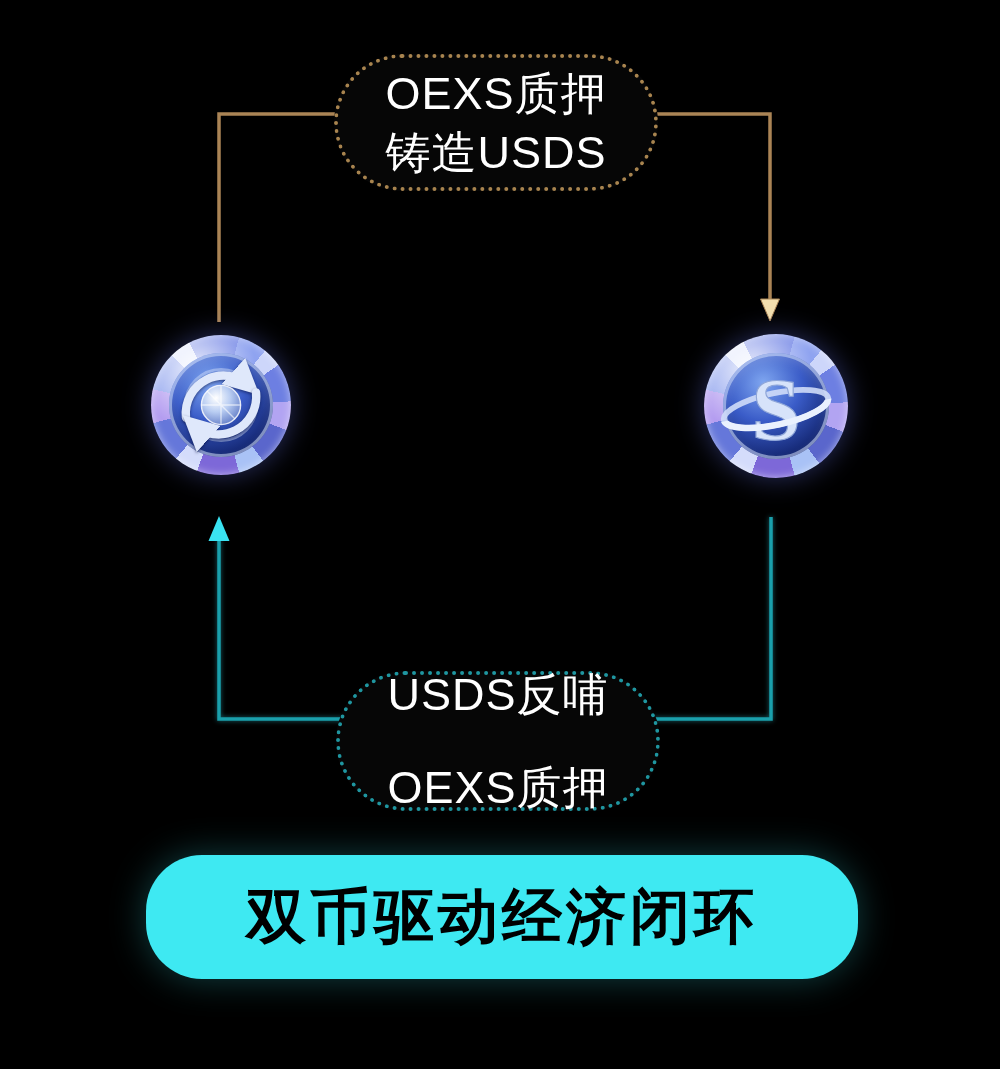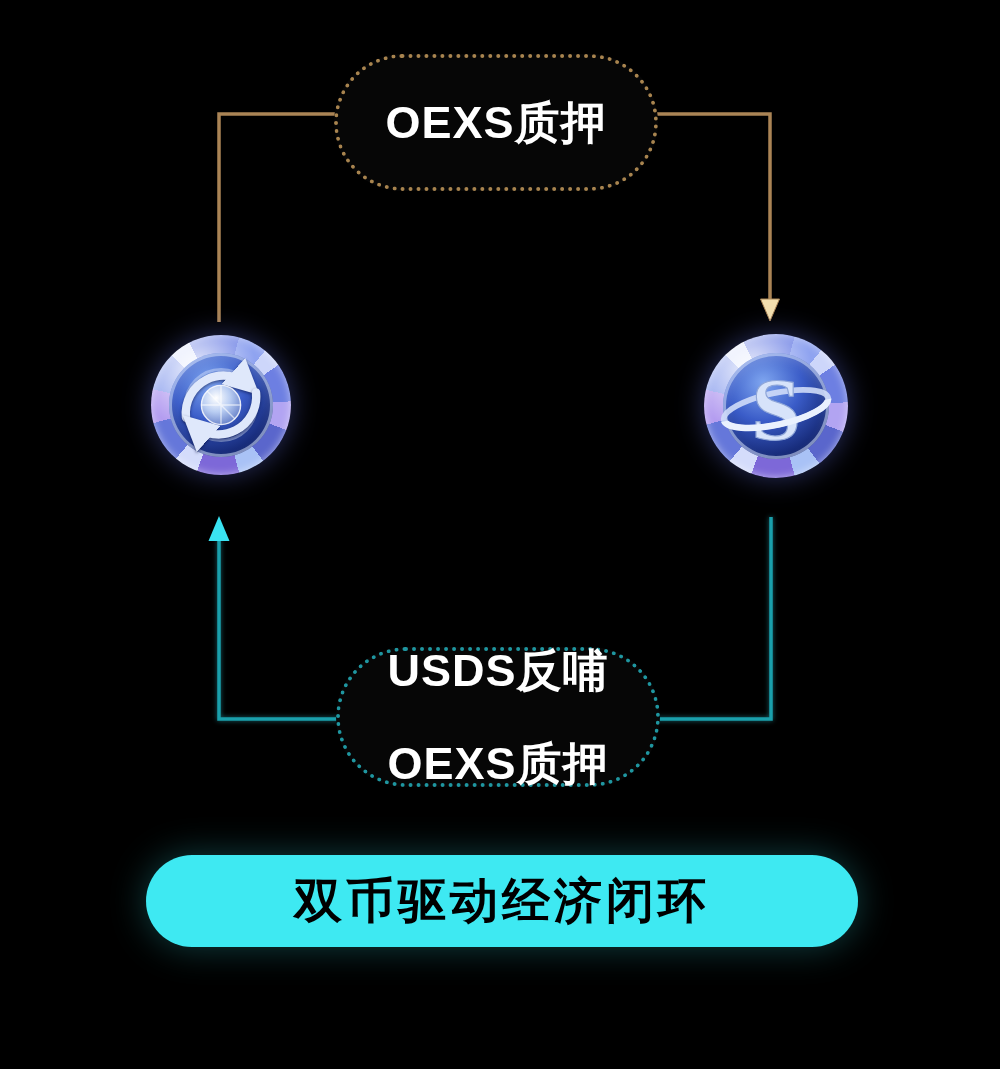--- a/index.html
+++ b/index.html
@@ -24,30 +24,30 @@
   .flow-lines{position:absolute;left:0;top:0;width:1000px;height:1069px;z-index:1;}
   .gold-path{stroke:var(--gold-line);stroke-width:3.5;fill:none;}
   .gold-head{fill:var(--gold-arrow);stroke:var(--gold-line);stroke-width:1;}
   .cyan-path{stroke:var(--cyan-line);stroke-width:3.5;fill:none;
     filter:drop-shadow(0 0 2.5px rgba(58,227,242,.45));}
   .cyan-head{fill:var(--cyan-arrow);}
   .pill{
     position:absolute;z-index:3;background:#060606;
     border:4px dotted var(--gold-dot-border);border-radius:72px;
     display:flex;flex-direction:column;align-items:center;justify-content:center;
-    color:var(--pill-text);font-size:45px;line-height:59px;font-weight:700;
+    color:var(--pill-text);font-size:45px;line-height:59px;font-weight:400;
     text-align:center;letter-spacing:1px;
   }
   .pill.top{left:334px;top:54px;width:324px;height:137px;}
-  .pill.mid{left:336px;top:647px;width:324px;height:140px;border-color:var(--cyan-dot-border);gap:34px;}
+  .pill.mid{left:336px;top:671px;width:324px;height:140px;border-color:var(--cyan-dot-border);gap:34px;}
   .banner{
-    position:absolute;z-index:3;left:146px;top:855px;width:712px;height:92px;
+    position:absolute;z-index:3;left:146px;top:855px;width:712px;height:124px;
     background:var(--banner-fill);border-radius:56px;
     display:flex;align-items:center;justify-content:center;
-    color:var(--banner-text);font-size:48px;font-weight:800;letter-spacing:4px;
+    color:var(--banner-text);font-size:60px;font-weight:800;letter-spacing:4px;
     box-shadow:0 0 36px rgba(62,233,242,.28);
     white-space:nowrap;
   }
   .coin{position:absolute;z-index:4;border-radius:50%;}
   .coin.left{left:151px;top:335px;width:140px;height:140px;}
   .coin.right{left:704px;top:334px;width:144px;height:144px;}
   .rim{
     position:absolute;inset:0;border-radius:50%;
     background:
       radial-gradient(circle at 32% 24%, rgba(255,255,255,.7) 0 7%, rgba(255,255,255,0) 42%),
@@ -89,20 +89,21 @@
 
     <path class="gold-path" d="M 219 322 L 219 114 L 770 114 L 770 302"></path>
     <polygon class="gold-head" points="770,321 760.5,299 779.5,299"></polygon>
 
     <path class="cyan-path" d="M 771 517 L 771 719 L 219 719 L 219 539"></path>
     <polygon class="cyan-head" points="219,516 208.5,541 229.5,541"></polygon>
   </svg>
 
   <div class="pill top">
     <div>OEXS质押</div>
+    <div>铸造USDS</div>
   </div>
 
   <div class="pill mid">
     <div>USDS反哺</div>
     <div>OEXS质押</div>
   </div>
 
   <div class="coin left">
     <div class="rim"></div>
     <div class="core"></div>

